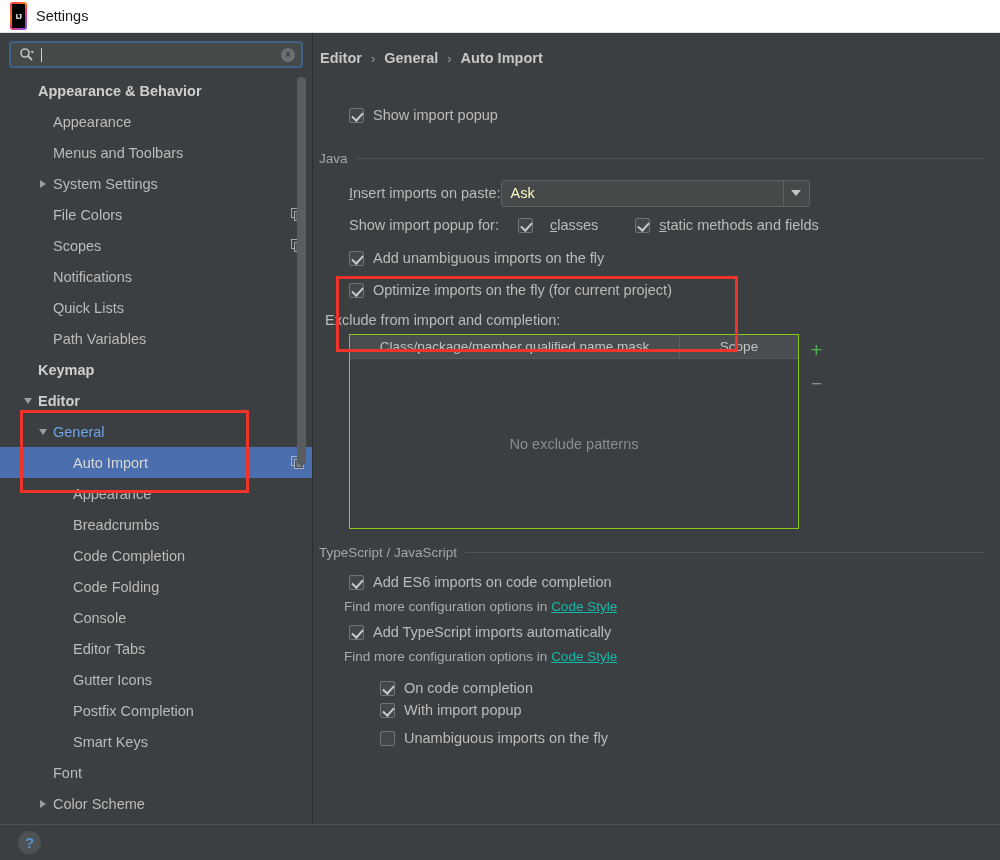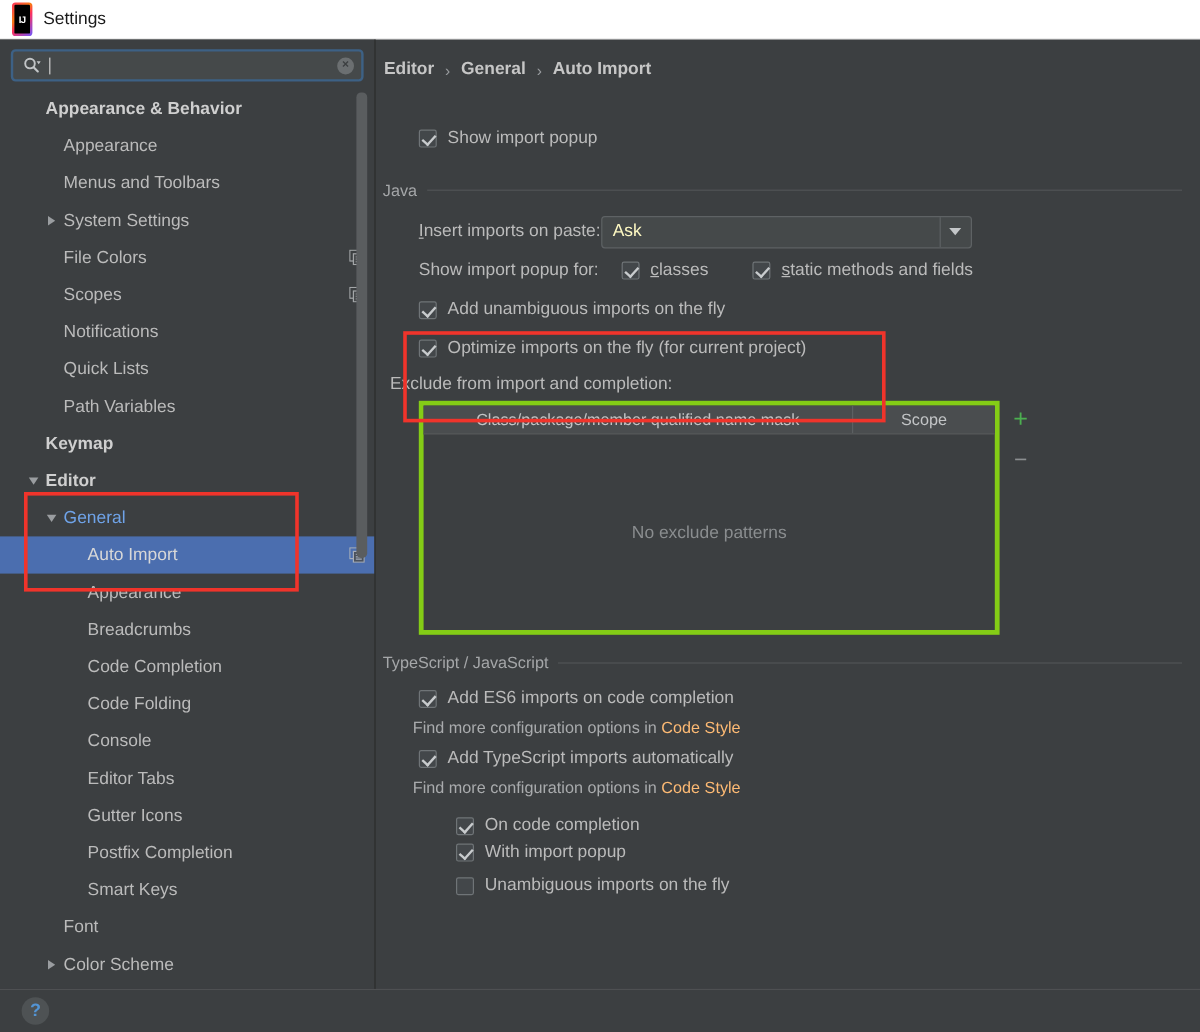--- a/index.html
+++ b/index.html
@@ -285,23 +285,23 @@
     color: #bbbbbb;
     padding-left: 6px;
     margin-top: 3px;
   }
   .table-wrap {
     display: flex;
     margin-top: 6px;
     padding-left: 30px;
   }
   .table {
-    width: 484px;
+    width: 450px;
     height: 195px;
-    border: 4px solid #84cc16;
+    border: 1px solid #84cc16;
     background: #3c3f41;
     display: flex;
     flex-direction: column;
   }
   .thead {
     display: flex;
     height: 24px;
     background: #4a4d4f;
     border-bottom: 1px solid #555859;
     flex: none;
@@ -343,21 +343,22 @@
   .tbtn.plus { color: #4caf50; font-weight: 300; }
   .tbtn.minus { color: #8b8e90; font-size: 19px; }
 
   .hint {
     font-size: 13.5px;
     color: #a9abad;
     padding-left: 0;
     line-height: 22px;
   }
   .link {
-    color: #fdba74;
+    color: #14b8a6;
+    text-decoration: underline;
   }
 
   .indent-2 { padding-left: 31px; }
 
   
   .redbox {
     position: absolute;
     border: 3px solid #f0342b;
     pointer-events: none;
     z-index: 50;
@@ -605,21 +606,21 @@
           <span class="combo">
             <span class="combo-val">Ask</span>
             <span class="combo-arrow">
                 <i></i>
               </span>
           </span>
         </div>
 
         <div class="row-line" style="height:34px; gap:12px;">
           <span>Show import popup for:</span>
-          <span style="display:flex; align-items:flex-end; gap:9px; margin-left:7px;">
+          <span style="display:flex; align-items:flex-end; gap:17px; margin-left:7px;">
             <span class="cb checked"></span>
             <span><span class="mn">c</span><span>lasses</span></span>
           </span>
           <span style="display:flex; align-items:center; gap:9px; margin-left:25px;">
             <span class="cb checked"></span>
             <span><span class="mn">s</span><span>tatic methods and fields</span></span>
           </span>
         </div>
 
         <div class="cb-row" style="height:32px;">

